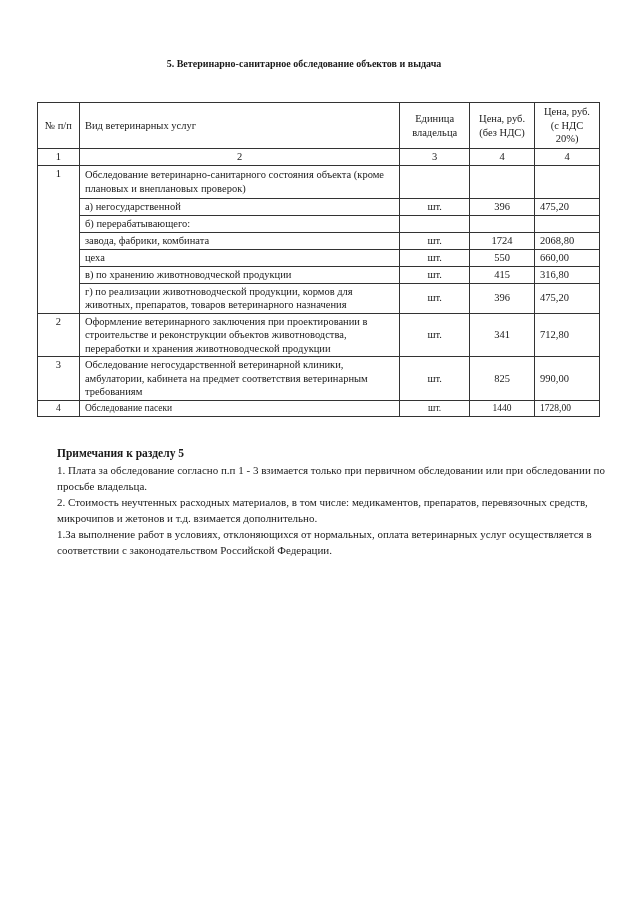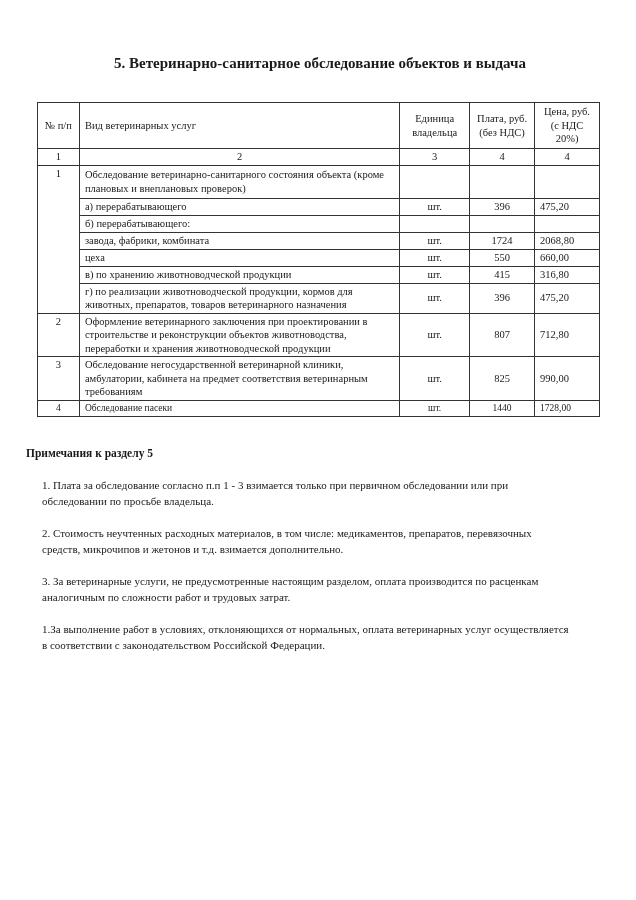--- a/index.html
+++ b/index.html
@@ -10,26 +10,26 @@
     body {
       width: 636px;
       height: 900px;
       position: relative;
       overflow: hidden;
       font-family: "Liberation Serif", "DejaVu Serif", serif;
       color: #1a1a1a;
     }
     .page-title {
       position: absolute;
-      left: 40px;
+      left: 24px;
       width: 560px;
       top: 55px;
       text-align: center;
       font-weight: bold;
-      font-size: 15px;
+      font-size: 10px;
       line-height: 17px;
     }
     table.price-table {
       position: absolute;
       left: 37px;
       top: 102px;
       width: 563px;
       border-collapse: collapse;
       font-size: 10.5px;
       line-height: 13.5px;
@@ -48,33 +48,33 @@
     .hdr-row td { height: 43px; }
     .idx-row td { height: 12px; text-align: center; padding: 0 5px; }
     .center { text-align: center; }
     .right { text-align: left; margin-top: 12px; }
     td.num { text-align: center; vertical-align: top !important; }
     td.desc { text-align: left; }
     .r-h { height: 14px; }
     .small { font-size: 9.5px; }
     .notes {
       position: absolute;
-      left: 26px;
+      left: 57px;
       top: 445px;
       width: 560px;
       font-size: 11px;
       line-height: 16px;
     }
     .notes-title {
       font-weight: bold;
       font-size: 11.5px;
       margin-bottom: 1px;
     }
     .note {
-      margin: 16px;
+      margin: 0;
     }
   </style>
 </head>
 <body>
 
 <div class="page-title">
   <div>5. Ветеринарно-санитарное обследование объектов и выдача</div>
 </div>
 
 <table class="price-table">
@@ -83,40 +83,40 @@
       <col class="c-desc">
       <col class="c-unit">
       <col class="c-p1">
       <col class="c-p2">
   </colgroup>
   <tbody>
       <tr class="hdr-row">
     <td class="center">№ п/п</td>
     <td class="desc">Вид ветеринарных услуг</td>
     <td class="center">Единица владельца</td>
-    <td class="center">Плата, руб. (без НДС)</td>
+    <td class="center">Цена, руб. (без НДС)</td>
     <td class="center">Цена, руб. (с НДС 20%)</td>
   </tr>
   <tr class="idx-row">
     <td>1</td>
     <td>2</td>
     <td>3</td>
     <td>4</td>
     <td>4</td>
   </tr>
 
   <tr>
     <td class="num" rowspan="7">1</td>
     <td class="desc" style="height:30px;">Обследование ветеринарно-санитарного состояния объекта (кроме плановых и внеплановых проверок)</td>
     <td class="center"></td>
     <td class="center"></td>
     <td class="right"></td>
   </tr>
   <tr>
-    <td class="desc r-h">а) перерабатывающего</td>
+    <td class="desc r-h">а) негосударственной</td>
     <td class="center">шт.</td>
     <td class="center">396</td>
     <td class="right">475,20</td>
   </tr>
   <tr>
     <td class="desc r-h">б) перерабатывающего:</td>
     <td class="center"></td>
     <td class="center"></td>
     <td class="right"></td>
   </tr>
@@ -142,21 +142,21 @@
     <td class="desc">г) по реализации животноводческой продукции, кормов для животных, препаратов, товаров ветеринарного назначения</td>
     <td class="center">шт.</td>
     <td class="center">396</td>
     <td class="right">475,20</td>
   </tr>
 
   <tr>
     <td class="num">2</td>
     <td class="desc">Оформление ветеринарного заключения при проектировании в строительстве и реконструкции объектов животноводства, переработки и хранения животноводческой продукции</td>
     <td class="center">шт.</td>
-    <td class="center">807</td>
+    <td class="center">341</td>
     <td class="right">712,80</td>
   </tr>
 
   <tr>
     <td class="num">3</td>
     <td class="desc">Обследование негосударственной ветеринарной клиники, амбулатории, кабинета на предмет соответствия ветеринарным требованиям</td>
     <td class="center">шт.</td>
     <td class="center">825</td>
     <td class="right">990,00</td>
   </tr>
@@ -168,15 +168,14 @@
     <td class="center small">1440</td>
     <td class="right small">1728,00</td>
   </tr>
 </tbody>
   </table>
 
 <div class="notes">
   <div class="notes-title">Примечания к разделу 5</div>
   <p class="note">1. Плата за обследование согласно п.п 1 - 3 взимается только при первичном обследовании или при обследовании по просьбе владельца.</p>
   <p class="note">2.  Стоимость неучтенных  расходных материалов, в том числе: медикаментов, препаратов, перевязочных средств, микрочипов и жетонов  и т.д. взимается дополнительно.</p>
-  <p class="note">3. За ветеринарные услуги, не предусмотренные настоящим разделом, оплата производится по расценкам аналогичным по сложности работ и трудовых затрат.</p>
   <p class="note">1.За выполнение работ в условиях, отклоняющихся от нормальных, оплата ветеринарных услуг осуществляется в соответствии с законодательством Российской Федерации.</p>
 </div>
 
 </body></html>

